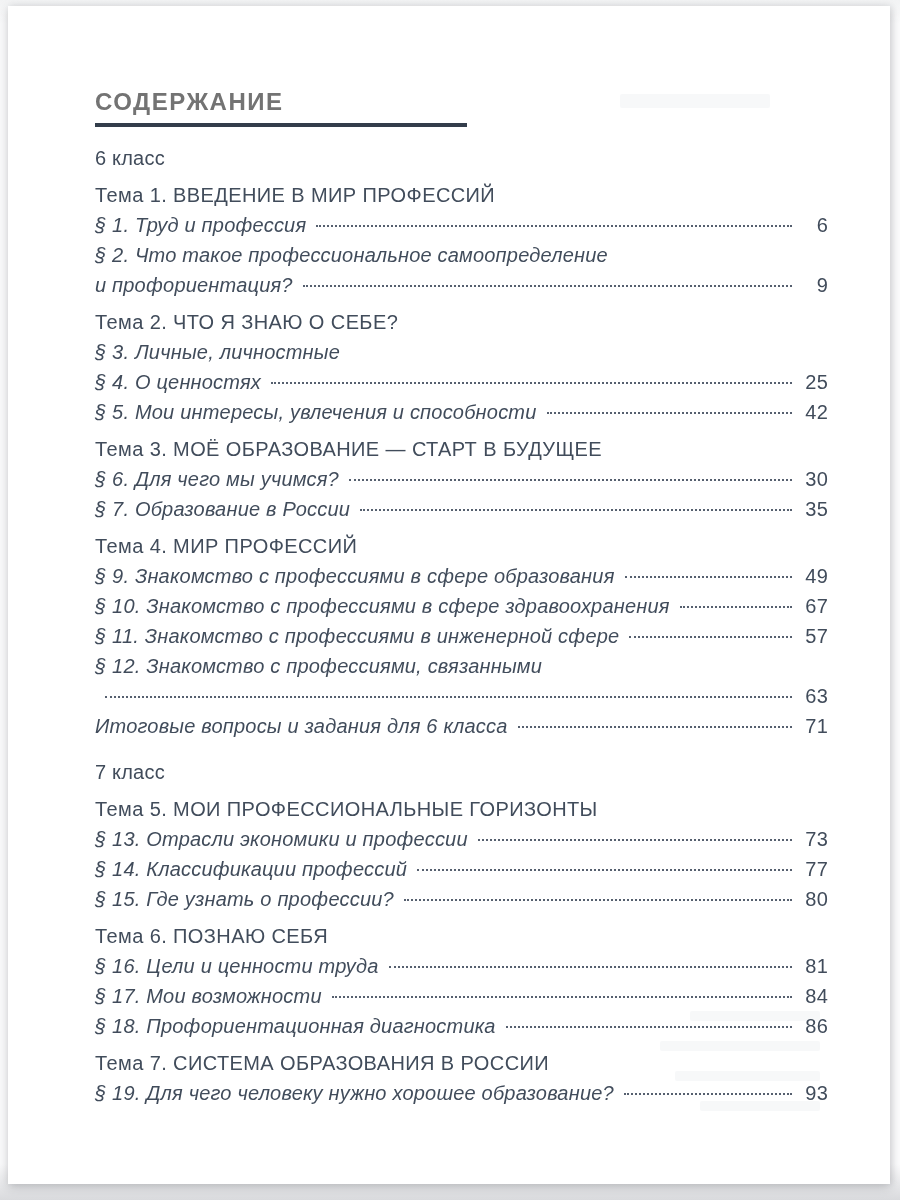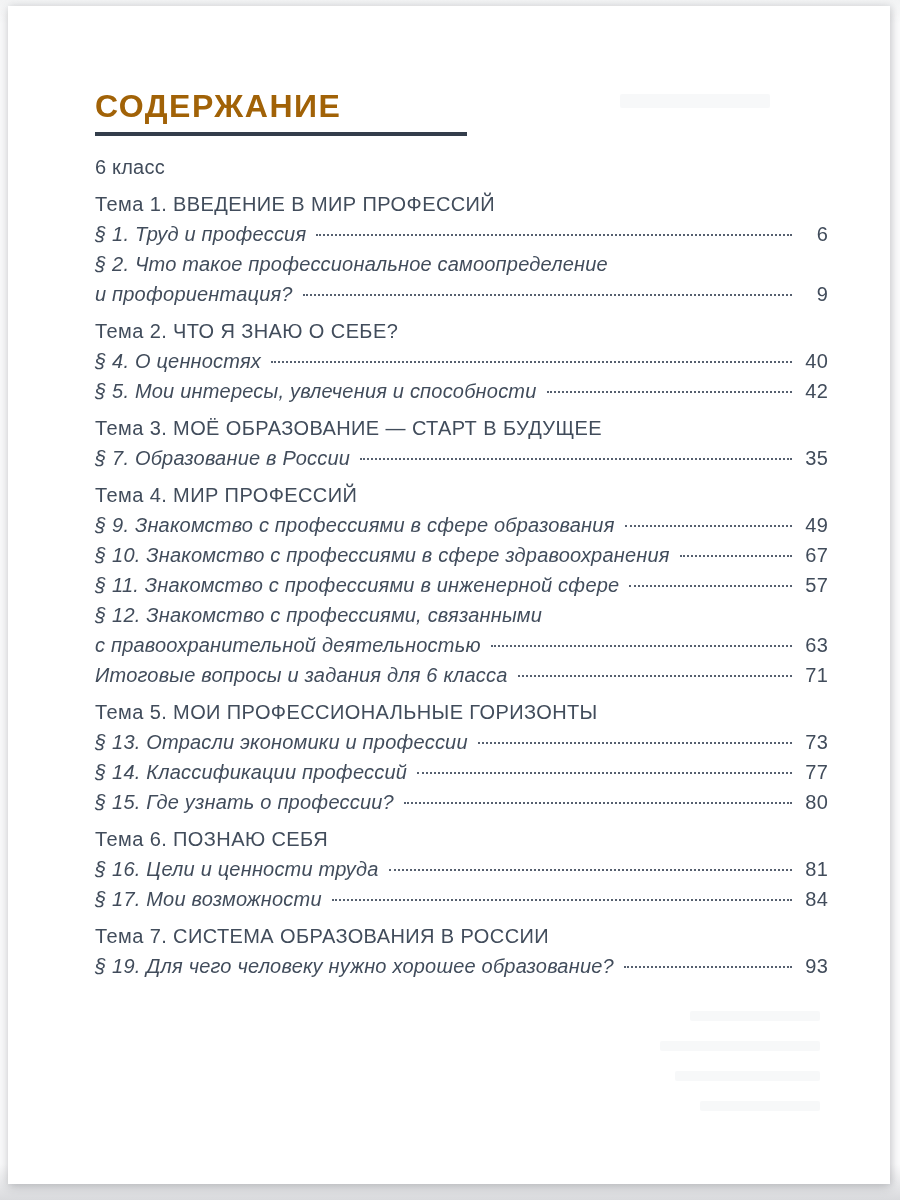--- a/index.html
+++ b/index.html
@@ -23,24 +23,24 @@
     top: 6px;
     right: 10px;
     bottom: 16px;
     background: #ffffff;
     box-shadow: 0 3px 10px rgba(40,44,52,0.22), 2px 0 6px rgba(40,44,52,0.08);
     padding: 82px 62px 0 87px;
     box-sizing: border-box;
     color: #414c5b;
   }
   .toc-title {
-    font-size: 32px;
+    font-size: 24px;
     font-weight: bold;
     letter-spacing: 1.5px;
-    color: #a16207;
+    color: #737373;
   }
   .title-rule {
     width: 372px;
     height: 4px;
     background: #333d4b;
     margin-top: 7px;
     margin-bottom: 14px;
   }
   .row {
     font-size: 20px;
@@ -114,31 +114,39 @@
         <div class="row entry">
           <span class="label">§ 2. Что такое профессиональное самоопределение</span>
         </div>
         <div class="row entry">
           <span class="label">и профориентация?</span>
           <span class="leader"></span>
           <span class="pnum">9</span>
         </div>
         <div class="row theme">Тема 2. ЧТО Я ЗНАЮ О СЕБЕ?</div>
         <div class="row entry">
+          <span class="label">§ 3. Личные, личностные</span>
+        </div>
+        <div class="row entry">
           <span class="label">§ 4. О ценностях</span>
           <span class="leader"></span>
-          <span class="pnum">40</span>
+          <span class="pnum">25</span>
         </div>
         <div class="row entry">
           <span class="label">§ 5. Мои интересы, увлечения и способности</span>
           <span class="leader"></span>
           <span class="pnum">42</span>
         </div>
         <div class="row theme">Тема 3. МОЁ ОБРАЗОВАНИЕ — СТАРТ В БУДУЩЕЕ</div>
         <div class="row entry">
+          <span class="label">§ 6. Для чего мы учимся?</span>
+          <span class="leader"></span>
+          <span class="pnum">30</span>
+        </div>
+        <div class="row entry">
           <span class="label">§ 7. Образование в России</span>
           <span class="leader"></span>
           <span class="pnum">35</span>
         </div>
         <div class="row theme">Тема 4. МИР ПРОФЕССИЙ</div>
         <div class="row entry">
           <span class="label">§ 9. Знакомство с профессиями в сфере образования</span>
           <span class="leader"></span>
           <span class="pnum">49</span>
         </div>
@@ -149,29 +157,29 @@
         </div>
         <div class="row entry">
           <span class="label">§ 11. Знакомство с профессиями в инженерной сфере</span>
           <span class="leader"></span>
           <span class="pnum">57</span>
         </div>
         <div class="row entry">
           <span class="label">§ 12. Знакомство с профессиями, связанными</span>
         </div>
         <div class="row entry">
-          <span class="label">с правоохранительной деятельностью</span>
           <span class="leader"></span>
           <span class="pnum">63</span>
         </div>
         <div class="row entry">
           <span class="label">Итоговые вопросы и задания для 6 класса</span>
           <span class="leader"></span>
           <span class="pnum">71</span>
         </div>
+        <div class="row section">7 класс</div>
         <div class="row theme">Тема 5. МОИ ПРОФЕССИОНАЛЬНЫЕ  ГОРИЗОНТЫ</div>
         <div class="row entry">
           <span class="label">§ 13. Отрасли экономики и профессии</span>
           <span class="leader"></span>
           <span class="pnum">73</span>
         </div>
         <div class="row entry">
           <span class="label">§ 14. Классификации профессий</span>
           <span class="leader"></span>
           <span class="pnum">77</span>
@@ -184,20 +192,25 @@
         <div class="row theme">Тема 6. ПОЗНАЮ СЕБЯ</div>
         <div class="row entry">
           <span class="label">§ 16. Цели и ценности труда</span>
           <span class="leader"></span>
           <span class="pnum">81</span>
         </div>
         <div class="row entry">
           <span class="label">§ 17. Мои возможности</span>
           <span class="leader"></span>
           <span class="pnum">84</span>
+        </div>
+        <div class="row entry">
+          <span class="label">§ 18. Профориентационная диагностика</span>
+          <span class="leader"></span>
+          <span class="pnum">86</span>
         </div>
         <div class="row theme">Тема 7. СИСТЕМА ОБРАЗОВАНИЯ В РОССИИ</div>
         <div class="row entry">
           <span class="label">§ 19. Для чего человеку нужно хорошее образование?</span>
           <span class="leader"></span>
           <span class="pnum">93</span>
         </div>
       </div>
   </div>
 </div>

